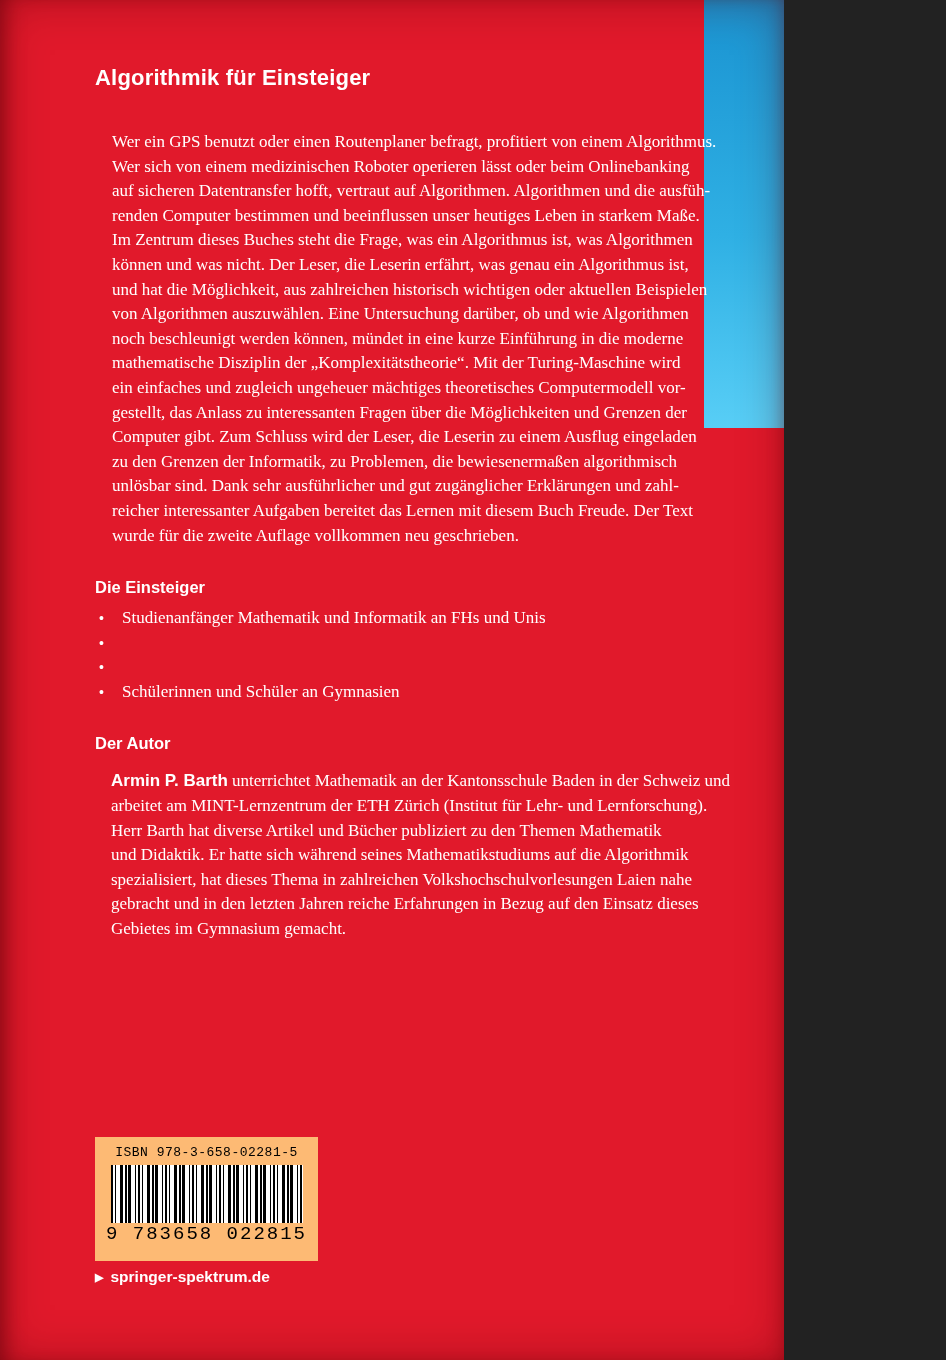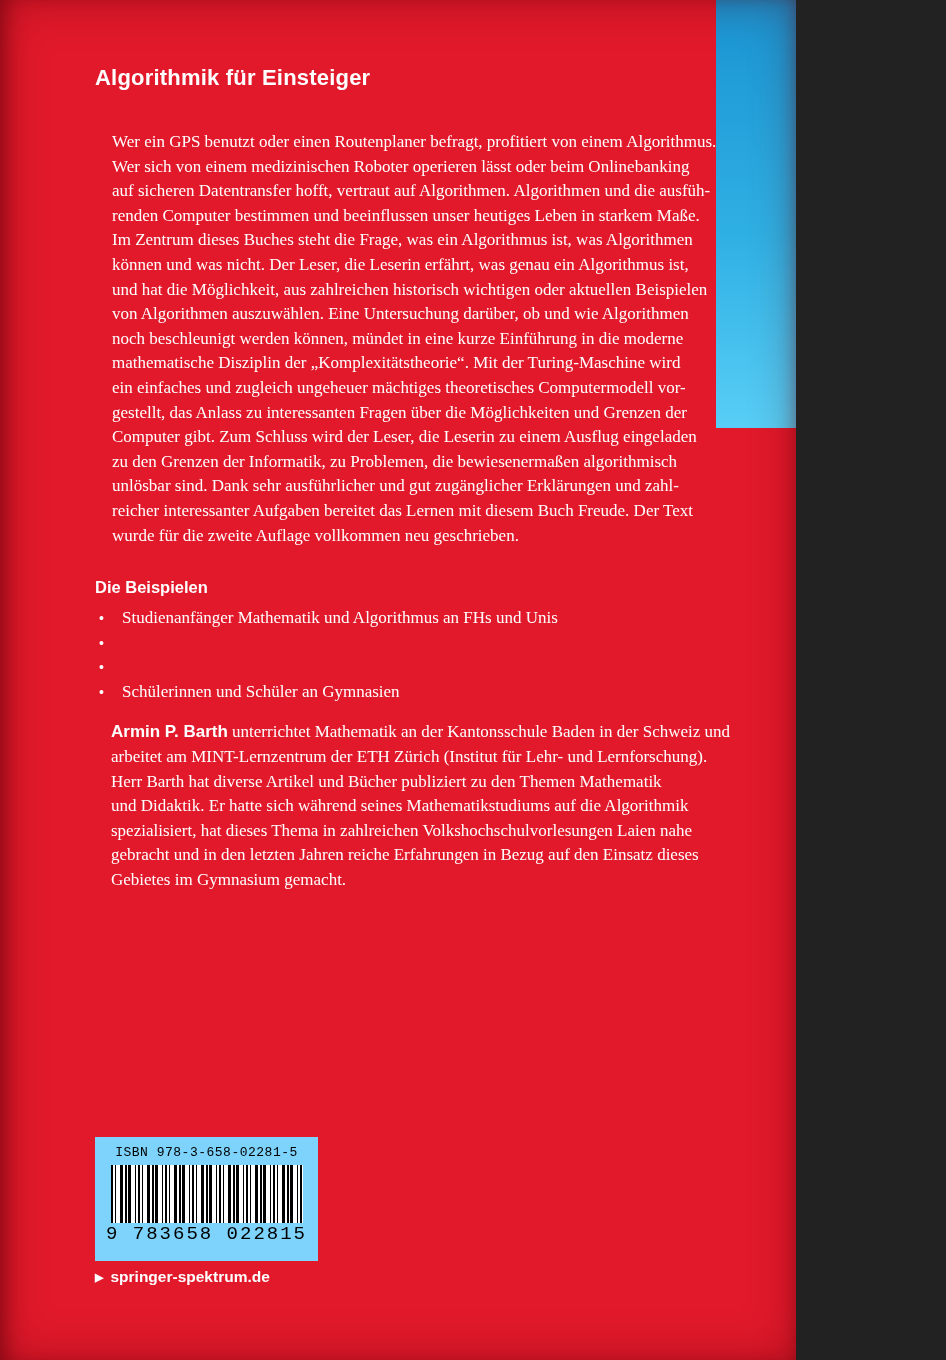--- a/index.html
+++ b/index.html
@@ -4,21 +4,20 @@
 <style>
   html, body { margin: 0; padding: 0; background: #222; }
   .cover {
     position: relative;
     width: 784px;
     height: 1360px;
     background: #e1192b;
     overflow: hidden;
     color: #ffffff;
     font-family: "Liberation Serif", serif;
-    padding-left: 12px;
   }
   
   .cover::after {
     content: "";
     position: absolute;
     inset: 0;
     pointer-events: none;
     box-shadow:
       inset 0 0 46px rgba(90, 0, 10, 0.38),
       inset 16px 0 20px -12px rgba(90, 0, 10, 0.55),
@@ -83,21 +82,21 @@
   .author-para .author-name {
     font-family: "Liberation Sans", sans-serif;
     font-weight: bold;
   }
   .barcode-box {
     position: absolute;
     left: 95px;
     top: 1137px;
     width: 223px;
     height: 124px;
-    background: #7dd3fc;
+    background: #fdba74;
     color: #000000;
     text-align: center;
   }
   .isbn-label {
     font-family: "Liberation Mono", monospace;
     font-size: 13px;
     letter-spacing: 0.5px;
     padding-top: 8px;
     white-space: nowrap;
   }
@@ -159,38 +158,39 @@
 noch beschleunigt werden können, mündet in eine kurze Einführung in die moderne
 mathematische Disziplin der „Komplexitätstheorie“. Mit der Turing-Maschine wird
 ein einfaches und zugleich ungeheuer mächtiges theoretisches Computermodell vor-
 gestellt, das Anlass zu interessanten Fragen über die Möglichkeiten und Grenzen der
 Computer gibt. Zum Schluss wird der Leser, die Leserin zu einem Ausflug eingeladen
 zu den Grenzen der Informatik, zu Problemen, die bewiesenermaßen algorithmisch
 unlösbar sind. Dank sehr ausführlicher und gut zugänglicher Erklärungen und zahl-
 reicher interessanter Aufgaben bereitet das Lernen mit diesem Buch Freude. Der Text
 wurde für die zweite Auflage vollkommen neu geschrieben.</p>
 
-    <h2 class="section-heading">Die Beispielen</h2>
+    <h2 class="section-heading">Die Einsteiger</h2>
     <ul class="groups-list">
       <li>
         <span class="bullet">•</span>
-        <span>Studienanfänger Mathematik und Algorithmus an FHs und Unis</span>
+        <span>Studienanfänger Mathematik und Informatik an FHs und Unis</span>
       </li>
       <li>
         <span class="bullet">•</span>
       </li>
       <li>
         <span class="bullet">•</span>
       </li>
       <li>
         <span class="bullet">•</span>
         <span>Schülerinnen und Schüler an Gymnasien</span>
       </li>
     </ul>
 
+    <h2 class="section-heading">Der Autor</h2>
     <p class="author-para"><span class="author-name">Armin P. Barth</span><span> unterrichtet Mathematik an der Kantonsschule Baden in der Schweiz und
 arbeitet am MINT-Lernzentrum der ETH Zürich (Institut für Lehr- und Lernforschung).
 Herr Barth hat diverse Artikel und Bücher publiziert zu den Themen Mathematik
 und Didaktik. Er hatte sich während seines Mathematikstudiums auf die Algorithmik
 spezialisiert, hat dieses Thema in zahlreichen Volkshochschulvorlesungen Laien nahe
 gebracht und in den letzten Jahren reiche Erfahrungen in Bezug auf den Einsatz dieses
 Gebietes im Gymnasium gemacht.</span></p>
   </div>
 
   <div class="barcode-box">

